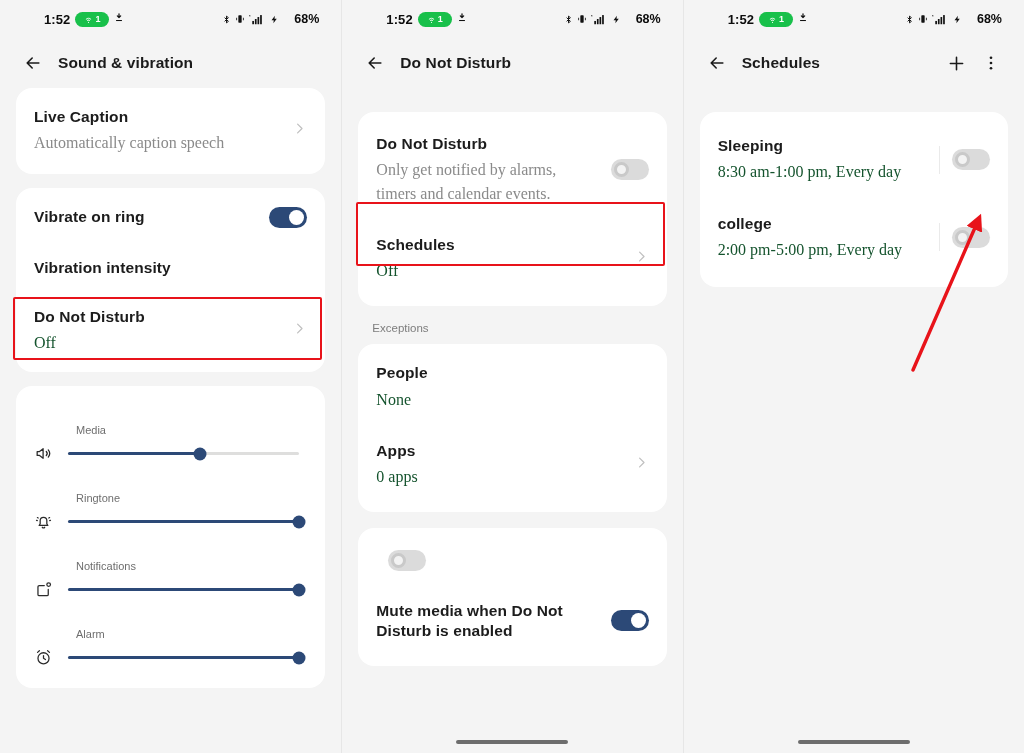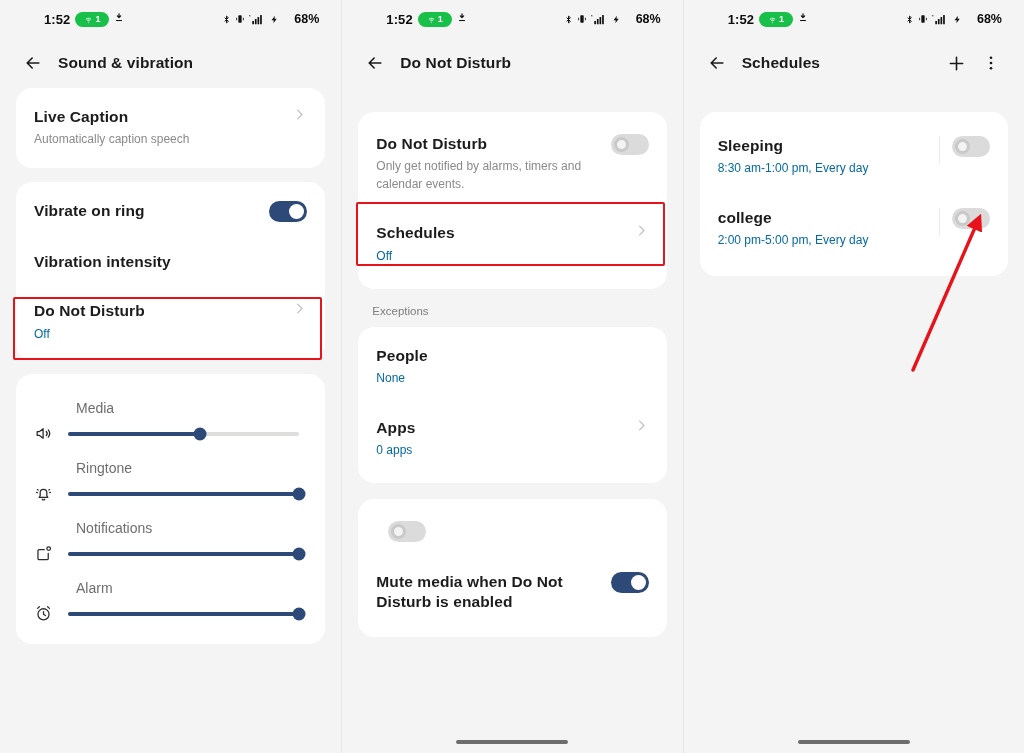--- a/index.html
+++ b/index.html
@@ -54,53 +54,53 @@
 
   
   .card {
     background: #ffffff;
     border-radius: 16px;
     margin: 0 16px 14px 16px;
     padding: 4px 0;
     position: relative;
   }
   .row {
-    display: flex; align-items: flex-start;
+    display: flex; align-items: center;
     padding: 15px 18px;
     min-height: 46px;
   }
   .row .texts { flex: 1; min-width: 0; }
   .row .ttl {
     font-size: 15.5px; font-weight: bold; color: #1c1c1c;
     letter-spacing: .1px; line-height: 1.25;
   }
   .row .sub {
-    font-size: 12px; color: #8a8a8a; margin-top: 5px; line-height: 1.45;
-  }
-  .row .sub.blue { color: #0369a1; }
+    font-size: 16px; color: #8a8a8a; margin-top: 5px; line-height: 1.45; font-family: Liberation Serif, serif;
+  }
+  .row .sub.blue { color: #14532d; }
   .chev { margin-left: 10px; flex-shrink: 0; }
 
   
   .toggle {
     width: 38px; height: 21px; border-radius: 11px;
     position: relative; flex-shrink: 0; margin-left: 12px;
   }
   .toggle .knob {
     position: absolute; top: 3px; width: 15px; height: 15px;
     border-radius: 50%; background: #ffffff;
   }
   .toggle.on { background: #2c4977; }
   .toggle.on .knob { right: 3px; }
   .toggle.off { background: #dbdbdb; }
   .toggle.off .knob { left: 3px; border: 3px solid #c9c9c9; width: 15px; height: 15px; background: #f3f3f3; }
 
   
   .sliders { padding: 14px 0 16px 0; }
   .slider-group { padding: 0 18px; }
-  .slider-label { font-size: 14px; color: #6e6e6e; margin: 12px 0 4px 42px; }
+  .slider-label { font-size: 11px; color: #6e6e6e; margin: 24px 0 4px 42px; }
   .slider-line { display: flex; align-items: center; height: 28px; }
   .slider-icon { width: 34px; display: flex; align-items: center; justify-content: flex-start; }
   .track {
     flex: 1; height: 3.5px; background: #dededd; border-radius: 2px;
     position: relative; margin-right: 8px;
   }
   .fill { position: absolute; left: 0; top: 0; bottom: 0; background: #2c4977; border-radius: 2px; }
   .thumb {
     position: absolute; top: 50%; width: 13px; height: 13px;
     border-radius: 50%; background: #2c4977; transform: translate(-50%, -50%);

